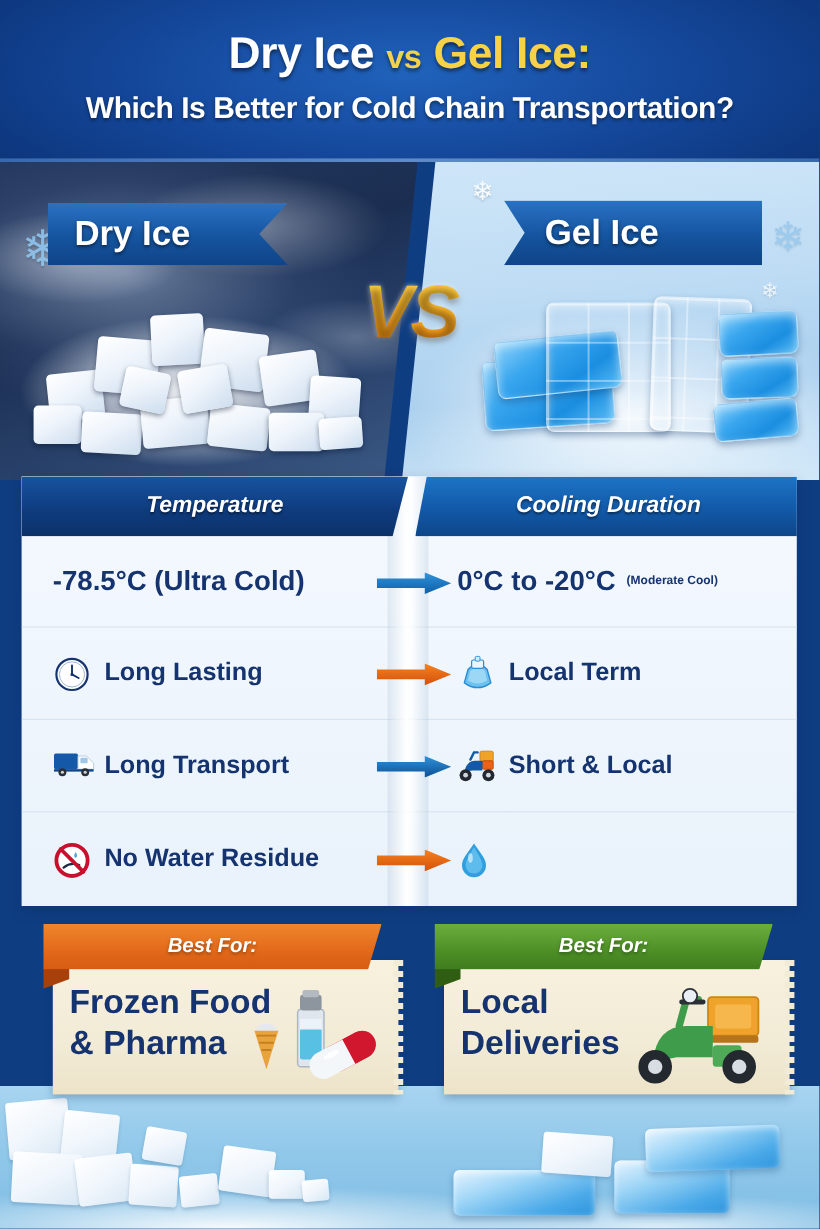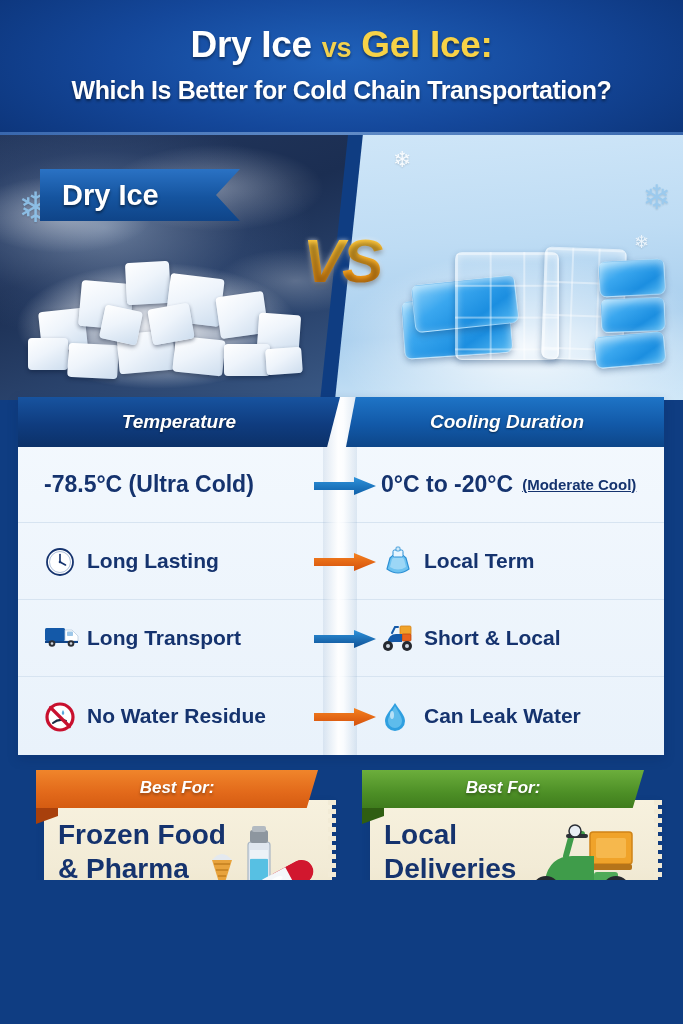--- a/index.html
+++ b/index.html
@@ -3,21 +3,21 @@
 <meta charset="utf-8">
 <style>
   * { margin:0; padding:0; box-sizing:border-box; }
   html,body { width:683px; height:1024px; }
   body {
     font-family:"Liberation Sans", sans-serif;
     background:#0f3d82;
     overflow:hidden;
     position:relative;
   }
-  .page { position:relative; width:683px; height:880px; overflow:hidden; }
+  .page { position:relative; width:683px; height:1024px; overflow:hidden; }
 
   
   .header {
     position:absolute; left:0; top:0; width:683px; height:135px;
     background:radial-gradient(ellipse at 50% 40%, #1d5bb0 0%, #134campaign 1%, #11418f 55%, #0a2f6e 100%);
     background:radial-gradient(ellipse 480px 150px at 50% 45%, #2062bb 0%, #14479a 48%, #0a2f70 100%);
     overflow:hidden;
   }
   .header:after{
     content:""; position:absolute; left:0; bottom:0; width:100%; height:3px;
@@ -130,21 +130,21 @@
   }
   .row:last-child{ border-bottom:none; }
   .row.r1 { height:76px; }
   .cell {
     width:323px; display:flex; align-items:center; gap:9px;
     padding:0 14px; color:#15336e; font-weight:bold; font-size:21px;
     white-space:nowrap;
   }
   .cell.l { justify-content:flex-start; padding-left:26px; }
   .cell.r { justify-content:flex-start; padding-left:40px;align-items:center; }
-  .cell .sm { font-size:15px;text-decoration:underline; }
+  .cell .sm { font-size:10px; }
   .cell .big { font-size:23px; }
 
   .arrow {
     position:absolute; top:50%; transform:translateY(-50%);
     left:296px; width:62px; height:16px; z-index:5;
   }
   .arrow svg{ display:block; }
 
   .ico { width:34px; height:30px; flex:0 0 auto; display:block; }
 
@@ -258,20 +258,27 @@
     </div>
 
     <div style="position:absolute; left:40px; top:34px; width:200px; height:52px;
                 background:linear-gradient(180deg,#2a72c4 0%,#15549f 55%,#0f4488 100%);
                 clip-path:polygon(0 0, 100% 0, 88% 50%, 100% 100%, 0 100%);
                 box-shadow:0 3px 7px rgba(0,20,50,.45);">
       <span style="display:block; line-height:52px; padding-left:22px; color:#fff;
                    font-size:29px; font-weight:bold; text-shadow:0 2px 3px rgba(0,0,0,.5);">Dry Ice</span>
     </div>
 
+    <div style="position:absolute; left:420px; top:32px; width:215px; height:54px;
+                background:linear-gradient(180deg,#2a72c4 0%,#15549f 55%,#0f4488 100%);
+                clip-path:polygon(0 0, 100% 0, 100% 100%, 0 100%, 8% 50%);
+                box-shadow:0 3px 7px rgba(0,20,50,.4);">
+      <span style="display:block; line-height:54px; padding-left:34px; color:#fff;
+                   font-size:29px; font-weight:bold; text-shadow:0 2px 3px rgba(0,0,0,.5);">Gel Ice</span>
+    </div>
   </div>
 
   <div class="vs-badge">VS</div>
 
   <div class="compare">
     <div class="crease"></div>
 
     <div class="thead">
       <div class="th left">Temperature</div>
       <div class="th right">Cooling Duration</div>
@@ -403,21 +410,20 @@
         </svg>
       </div>
       <div class="cell r">
         <span class="ico">
           <svg width="28" height="32" viewBox="0 0 28 32">
             <path d="M14 2 C20 11 24 15 24 20 a10 10 0 0 1 -20 0 C4 15 8 11 14 2 Z" fill="#2f9fe0"></path>
             <path d="M14 5 C18 12 21 16 21 20 a7 7 0 0 1 -14 0 C7 16 10 12 14 5 Z" fill="#6fc6f0" opacity=".75"></path>
             <ellipse cx="11" cy="14" rx="2" ry="4" fill="#ffffff" opacity=".55"></ellipse>
           </svg>
         </span>
-        <span>Can Leak Water</span>
       </div>
     </div>
   </div>
 
   <div class="bestwrap">
 
     <div class="card a">
       <div class="ribbon-tail orange"></div>
       <div class="ribbon orange">Best For:</div>
       <div class="paper"></div>

